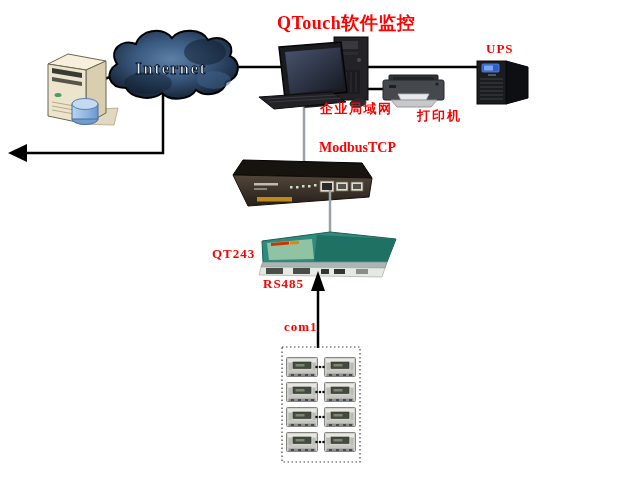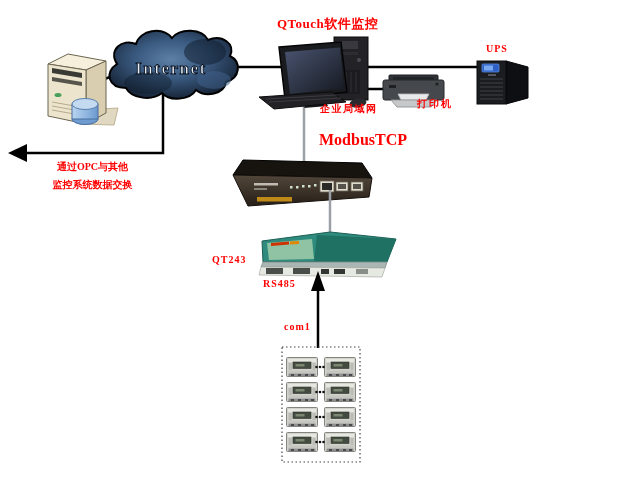--- a/index.html
+++ b/index.html
@@ -1,20 +1,20 @@
 <!DOCTYPE html>
 <html style="--label-red: #ff0000; --line-black: #000000; --cable-gray: #9aa0a6; --cloud-navy: #1b2a40; --gateway-teal: #2e8b7d; --server-beige: #ece4cc; --db-cylinder-blue: #9cc0e6;"><head>
 <meta charset="utf-8">
 <style>
   html,body{margin:0;padding:0;background:#ffffff;}
   .canvas{position:relative;width:640px;height:498px;background:#fff;overflow:hidden;
           font-family:"Liberation Serif","DejaVu Serif",serif;}
   .canvas svg{position:absolute;left:0;top:0;}
   .lbl{position:absolute;color:var(--label-red,#ff0000);font-weight:bold;
-       font-size:10px;line-height:15px;white-space:nowrap;
+       font-size:13px;line-height:15px;white-space:nowrap;
        font-family:"Liberation Serif","DejaVu Serif",serif;}
   .lbl.center{text-align:center;white-space:normal;}
   .cloud-text{font-family:"Liberation Serif","DejaVu Serif",serif;font-weight:bold;}
 </style>
 </head>
 <body>
 
 <div class="canvas">
 
 <svg width="640" height="498" viewBox="0 0 640 498">
@@ -198,26 +198,22 @@
       <circle cx="316.5" cy="417" r="1.3"></circle>
           <circle cx="320" cy="417" r="1.3"></circle>
           <circle cx="323.5" cy="417" r="1.3"></circle>
       <circle cx="316.5" cy="442" r="1.3"></circle>
           <circle cx="320" cy="442" r="1.3"></circle>
           <circle cx="323.5" cy="442" r="1.3"></circle>
     </g>
   </g>
 </svg>
 
-<div class="lbl" style="left:277px;top:16px;font-size:13px;letter-spacing:0.5px">QTouch软件监控</div>
+<div class="lbl" style="left:277px;top:16px;font-size:18px;letter-spacing:0.5px">QTouch软件监控</div>
 <div class="lbl" style="left:486px;top:41px;letter-spacing:1px">UPS</div>
-<div class="lbl" style="left:417px;top:96px;letter-spacing:2px">打印机</div>
+<div class="lbl" style="left:417px;top:108px;letter-spacing:2px">打印机</div>
 <div class="lbl" style="left:320px;top:101px;letter-spacing:1.5px">企业局域网</div>
-<div class="lbl" style="left:319px;top:132px;font-size:16px">ModbusTCP</div>
-<div class="lbl center" style="left:25px;top:158px;width:135px;line-height:18px">
-  <span>通过OPC与其他</span><br>
-  <span>监控系统数据交换</span>
-</div>
-<div class="lbl" style="left:212px;top:252px;letter-spacing:1px">QT243</div>
+<div class="lbl" style="left:319px;top:140px;font-size:14px">ModbusTCP</div>
+<div class="lbl" style="left:212px;top:246px;letter-spacing:1px">QT243</div>
 <div class="lbl" style="left:263px;top:276px;letter-spacing:1px">RS485</div>
 <div class="lbl" style="left:284px;top:319px;letter-spacing:1px">com1</div>
 
 </div>
 
 </body></html>

